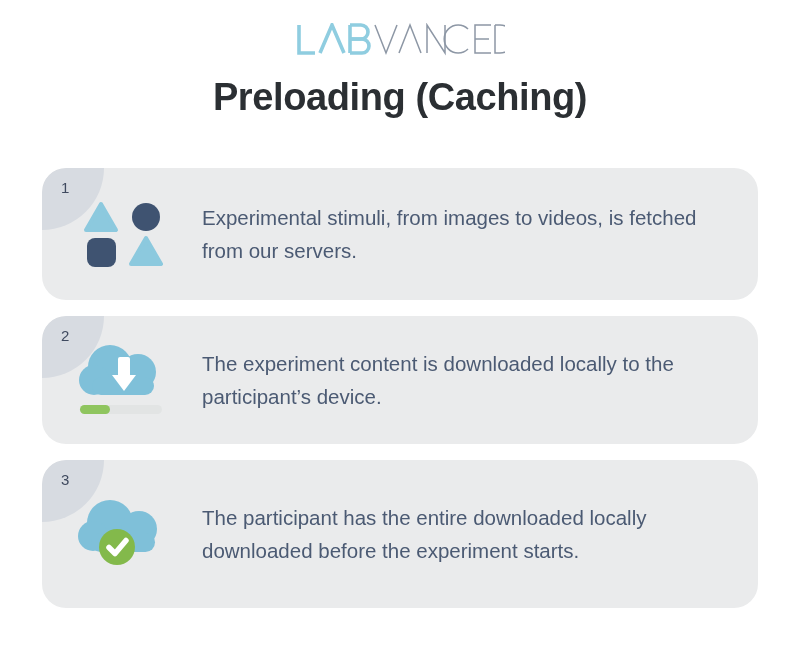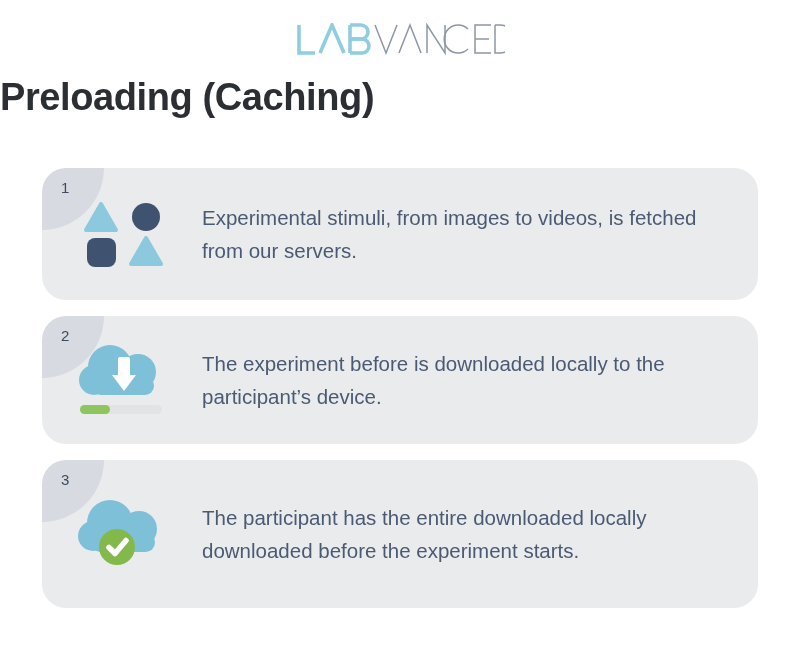--- a/index.html
+++ b/index.html
@@ -22,21 +22,21 @@
     display: flex;
     align-items: center;
     justify-content: center;
     padding-top: 18px;
     box-sizing: border-box;
   }
   .logo-svg { display: block; }
 
   
   .page-title {
-    text-align: left;
+    text-align: center;
     font-size: 38px;
     font-weight: bold;
     color: #2b2f33;
     letter-spacing: -0.4px;
     margin: 14px 0 0 0;
     font-family: "Liberation Sans", sans-serif;
   }
 
   
   .cards {
@@ -183,21 +183,21 @@
         <g fill="#ffffff">
           <rect x="46" y="20" width="12" height="22" rx="2"></rect>
           <path d="M40 38 L64 38 L52 54 Z"></path>
         </g>
 
         <rect x="8" y="68" width="82" height="9" rx="4.5" fill="#e2e4e4"></rect>
         <rect x="8" y="68" width="30" height="9" rx="4.5" fill="#8fc55f"></rect>
       </svg>
     </div>
 
-    <div class="card-text">The experiment before is downloaded locally to the participant’s device.</div>
+    <div class="card-text">The experiment content is downloaded locally to the participant’s device.</div>
   </div>
 
   <div class="card card--3">
     <div class="badge"></div>
     <span class="badge-num">3</span>
 
     <div class="icon-col">
       <svg width="104" height="86" viewBox="0 0 104 86">
 
         <g fill="#7fc0d9">

